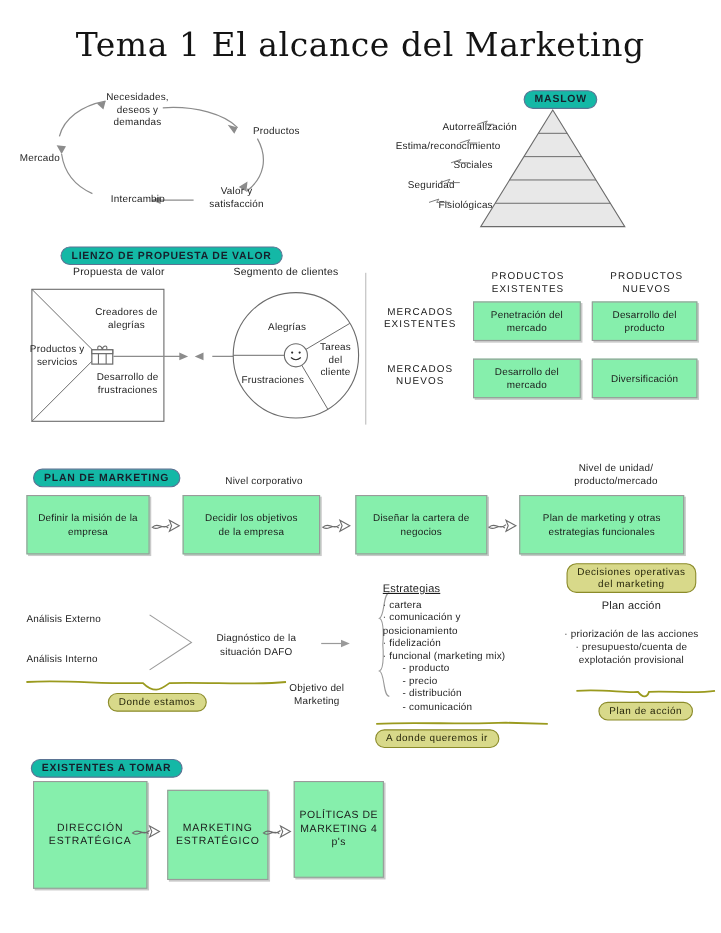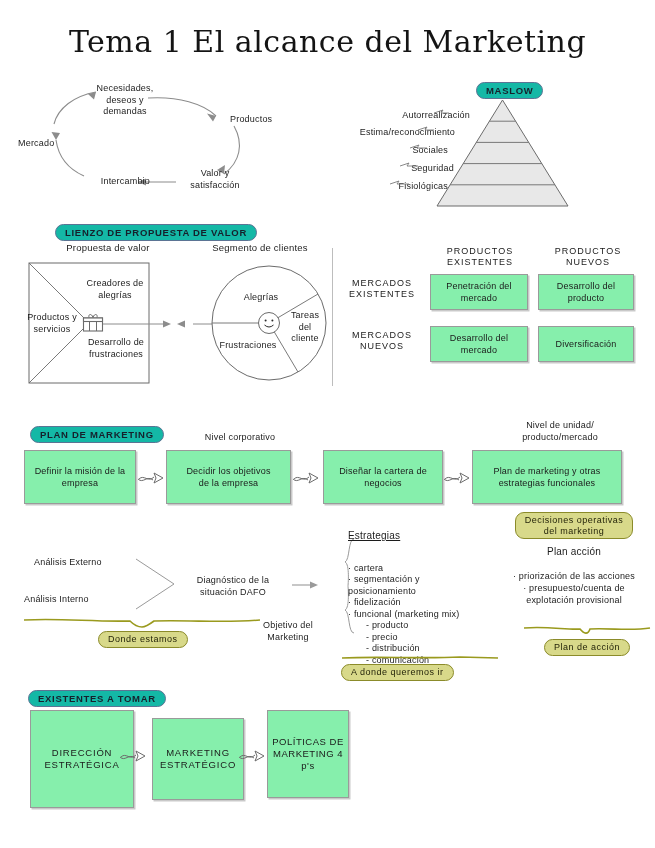--- a/index.html
+++ b/index.html
@@ -155,21 +155,21 @@
         <line x1="54.4" y1="23.2" x2="80.6" y2="23.2"></line>
         <line x1="41.3" y1="44.4" x2="93.7" y2="44.4"></line>
         <line x1="28.2" y1="65.6" x2="106.8" y2="65.6"></line>
         <line x1="15.1" y1="86.8" x2="119.9" y2="86.8"></line>
       </g>
     </svg>
 
     <div class="abs lbl lbl-r" style="left:0px; top:30px; width:140px;">Autorrealización</div>
     <div class="abs lbl lbl-r" style="left:0px; top:47px; width:125px;">Estima/reconocimiento</div>
     <div class="abs lbl lbl-r" style="left:0px; top:65px; width:118px;">Sociales</div>
-    <div class="abs lbl lbl-r" style="left:0px; top:83px; width:124px;">Seguridad</div>
+    <div class="abs lbl lbl-r" style="left:0px; top:83px; width:124px;text-align:center;">Seguridad</div>
     <div class="abs lbl lbl-r" style="left:0px; top:101px; width:118px;">Fisiológicas</div>
 
     <svg class="abs" width="130" height="110" viewBox="0 0 130 110" style="left:108px; top:22px;">
       <g fill="none" stroke="#7a7a7a" stroke-width="0.9">
         <path d="M -4 11 l 9 -3 l -2 3 l 8 0"></path>
         <path d="M -20 28 l 9 -3 l -2 3 l 9 0"></path>
         <path d="M -28 46 l 9 -3 l -2 3 l 10 0"></path>
         <path d="M -38 64 l 9 -3 l -2 3 l 11 0"></path>
         <path d="M -48 82 l 9 -3 l -2 3 l 12 0"></path>
       </g>
@@ -280,21 +280,21 @@
   <svg class="abs" width="28" height="16" viewBox="0 0 28 16" style="left:293px; top:470px;">
     <path d="M 1 9 C 6 4 10 13 16 7 M 0 9 C 5 14 9 5 15 10" fill="none" stroke="#6b6b6b" stroke-width="1"></path>
     <path d="M 16 3 l 9 5 l -9 5 l 2 -5 z" fill="none" stroke="#6b6b6b" stroke-width="1"></path>
   </svg>
   <svg class="abs" width="28" height="16" viewBox="0 0 28 16" style="left:444px; top:470px;">
     <path d="M 1 9 C 6 4 10 13 16 7 M 0 9 C 5 14 9 5 15 10" fill="none" stroke="#6b6b6b" stroke-width="1"></path>
     <path d="M 16 3 l 9 5 l -9 5 l 2 -5 z" fill="none" stroke="#6b6b6b" stroke-width="1"></path>
   </svg>
 
   <div class="abs" style="left:18px; top:550px; width:320px; height:100px;">
-    <div class="abs lbl" style="left:6px; top:7px; width:110px;margin-left:10px;">Análisis Externo</div>
+    <div class="abs lbl" style="left:6px; top:7px; width:110px;">Análisis Externo</div>
     <div class="abs lbl" style="left:6px; top:44px; width:110px;">Análisis Interno</div>
 
     <svg class="abs" width="52" height="60" viewBox="0 0 52 60" style="left:116px; top:6px;">
       <path d="M 2 3 L 40 28 L 2 53" fill="none" stroke="#9a9a9a" stroke-width="1"></path>
     </svg>
 
     <div class="abs lbl lbl-c" style="left:160px; top:25px; width:110px;">Diagnóstico de la
 situación DAFO</div>
 
     <svg class="abs" width="28" height="10" viewBox="0 0 28 10" style="left:274px; top:30px;">
@@ -311,23 +311,23 @@
   </svg>
   <div class="abs" style="left:98px; top:628px;">
     <span class="badge-olive">Donde estamos</span>
   </div>
 
   <svg class="abs" width="12" height="96" viewBox="0 0 12 96" style="left:344px; top:538px;">
     <path d="M 10 1 C 4 1 6 22 1 24 C 6 26 4 48 4 48 C 4 48 6 70 1 72 C 6 74 4 95 10 95" fill="none" stroke="#9a9a9a" stroke-width="1"></path>
   </svg>
 
   <div class="abs" style="left:348px; top:530px; width:165px;">
-    <div class="lbl" style="font-size:10px; text-decoration:underline; margin-bottom:21px;">Estrategias</div>
+    <div class="lbl" style="font-size:10px; text-decoration:underline; margin-bottom:3px;">Estrategias</div>
     <div class="lbl">· cartera</div>
-    <div class="lbl">· segmentación y
+    <div class="lbl">· comunicación y
    posicionamiento</div>
     <div class="lbl">· fidelización</div>
     <div class="lbl">· funcional (marketing mix)</div>
     <div class="lbl" style="padding-left:18px;">- producto</div>
     <div class="lbl" style="padding-left:18px;">- precio</div>
     <div class="lbl" style="padding-left:18px;">- distribución</div>
     <div class="lbl" style="padding-left:18px;">- comunicación</div>
   </div>
 
   <svg class="abs" width="160" height="10" viewBox="0 0 160 10" style="left:340px; top:654px;">

